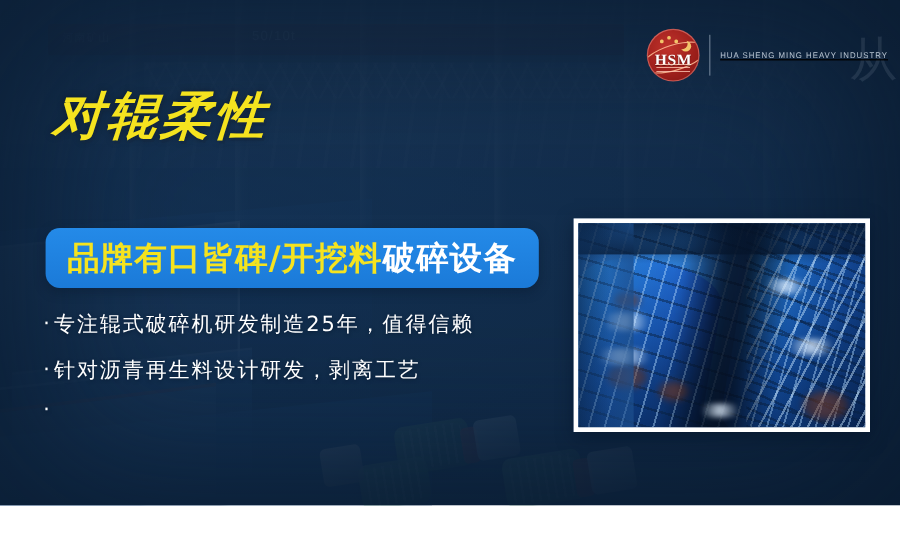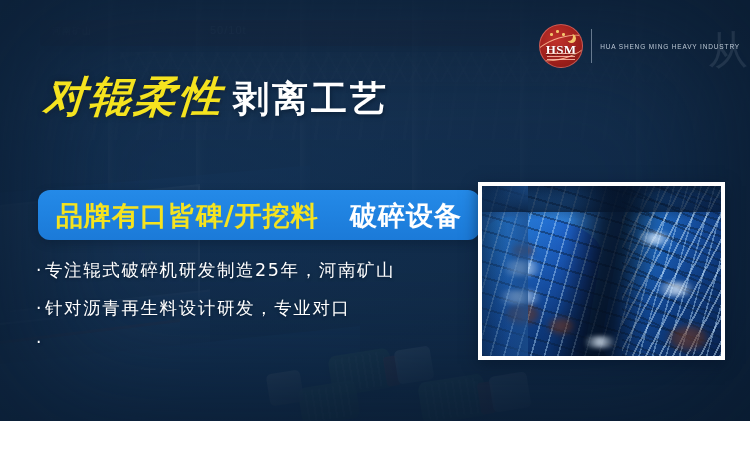--- a/index.html
+++ b/index.html
@@ -130,21 +130,21 @@
     position:absolute; right:2px; top:30px;
     font-size:40px; line-height:1;
     color:rgba(225,235,245,.10);
     font-family:"DejaVu Sans",sans-serif;
     user-select:none;
   }
 
   
   .logo {
     position:absolute; right:6px; top:24px;
-    display:flex; align-items:center; gap:8px;
+    display:flex; align-items:center; gap:8px;text-decoration:underline;
   }
   .logo-mark {
     position:relative; width:44px; height:44px; border-radius:50%;
     background:radial-gradient(circle at 40% 35%,#c0322c,#9d1f1b 60%,#7d1512);
     border:1px solid rgba(255,160,150,.45);
     overflow:hidden; flex:0 0 auto;
   }
   .logo-mark .ring {
     position:absolute; left:-6px; top:12px; width:56px; height:22px;
     border:1.3px solid rgba(255,190,150,.85); border-radius:50%;
@@ -223,21 +223,21 @@
     white-space:nowrap;
   }
   .pill-yellow {
     font-size:27px; font-weight:bold; color:#f5e31f;
     font-family:"DejaVu Sans","Liberation Sans",sans-serif;
     letter-spacing:1px; line-height:1;
   }
   .pill-white {
     font-size:27px; font-weight:bold; color:#ffffff;
     font-family:"DejaVu Sans","Liberation Sans",sans-serif;
-    letter-spacing:1px; line-height:1;margin-left:31px;
+    letter-spacing:1px; line-height:1;
   }
 
   
   .bullets {
     position:absolute; left:36px; top:258px;
     display:flex; flex-direction:column; gap:14px;
   }
   .bullet {
     display:flex; align-items:center;
     font-size:17.5px; color:#ffffff; white-space:nowrap;
@@ -386,36 +386,35 @@
       <span class="wave"></span>
     </div>
     <div class="logo-div"></div>
     <div class="logo-text">
       <div class="logo-en">HUA SHENG MING HEAVY INDUSTRY</div>
     </div>
   </div>
 
   <div class="headline-1">
     <span class="hl-yellow">对辊柔性</span>
-    <span class="hl-white">剥离工艺</span>
   </div>
 
   <div class="pill">
     <span class="pill-yellow">品牌有口皆碑/开挖料</span>
     <span class="pill-white">破碎设备</span>
   </div>
 
   <div class="bullets">
     <div class="bullet">
       <span class="dot">·</span>
-      <span>专注辊式破碎机研发制造25年，河南矿山</span>
+      <span>专注辊式破碎机研发制造25年，值得信赖</span>
     </div>
     <div class="bullet">
       <span class="dot">·</span>
-      <span>针对沥青再生料设计研发，专业对口</span>
+      <span>针对沥青再生料设计研发，剥离工艺</span>
     </div>
     <div class="bullet">
       <span class="dot">·</span>
     </div>
   </div>
 
   <div class="photo">
     <div class="ph-layer ph-base"></div>
     <div class="ph-layer ph-roll-a"></div>
     <div class="ph-layer ph-roll-b"></div>

